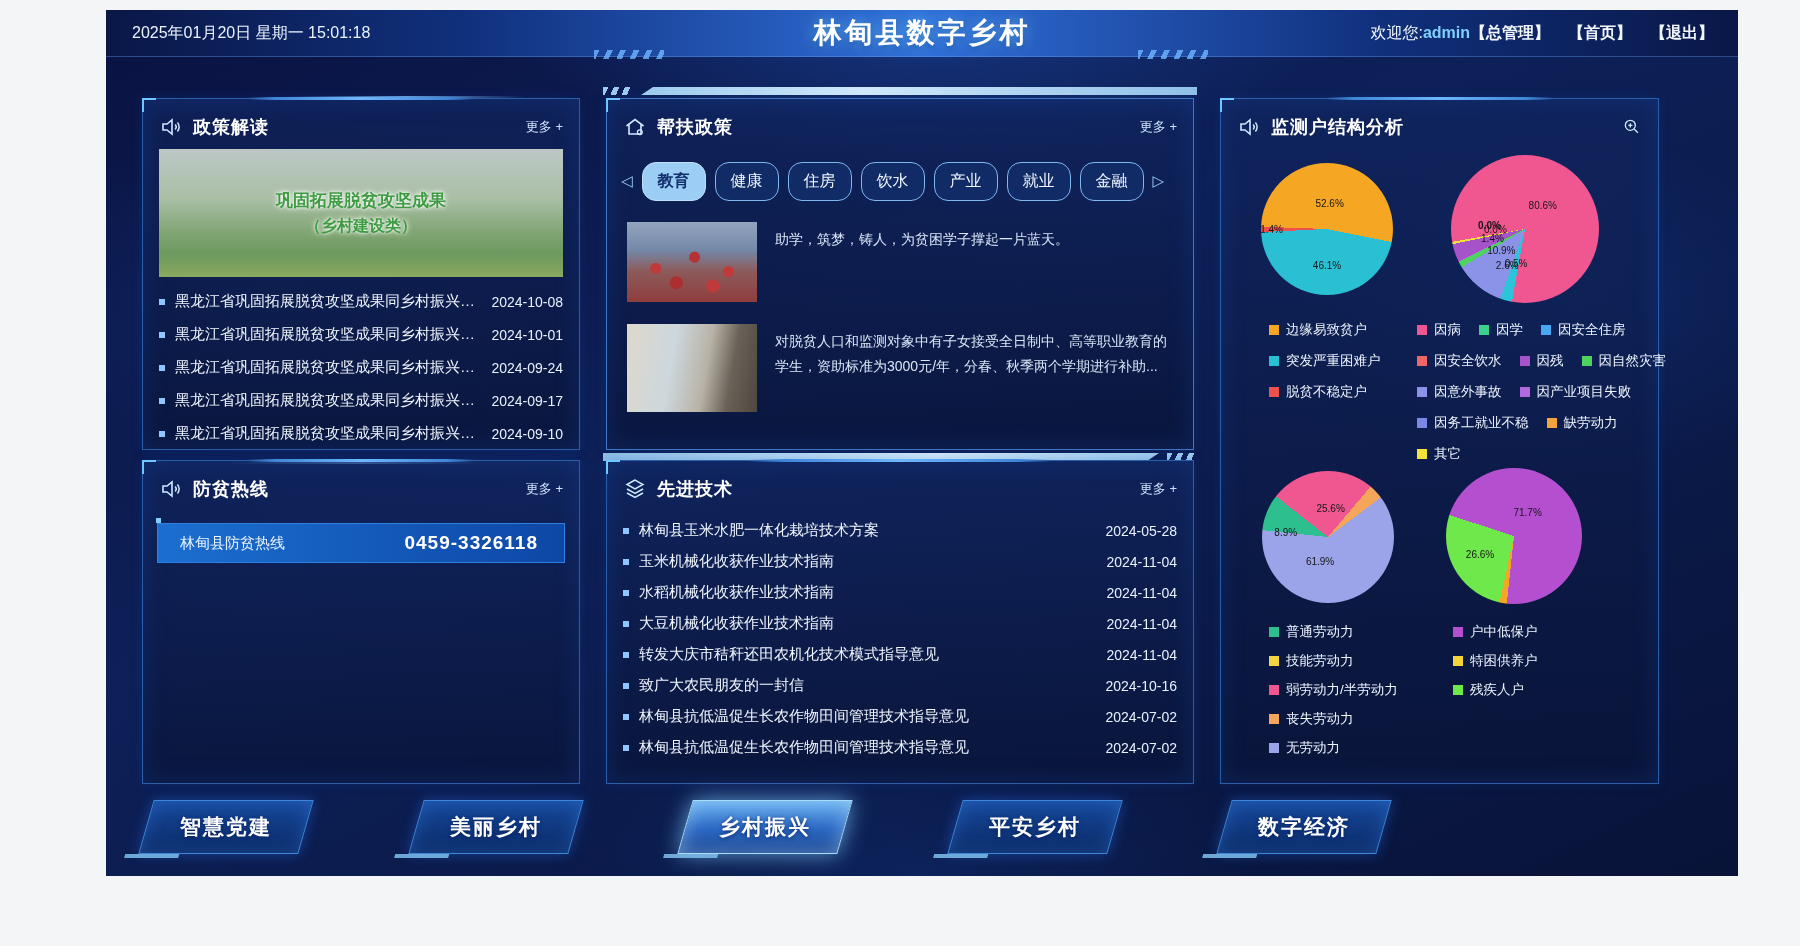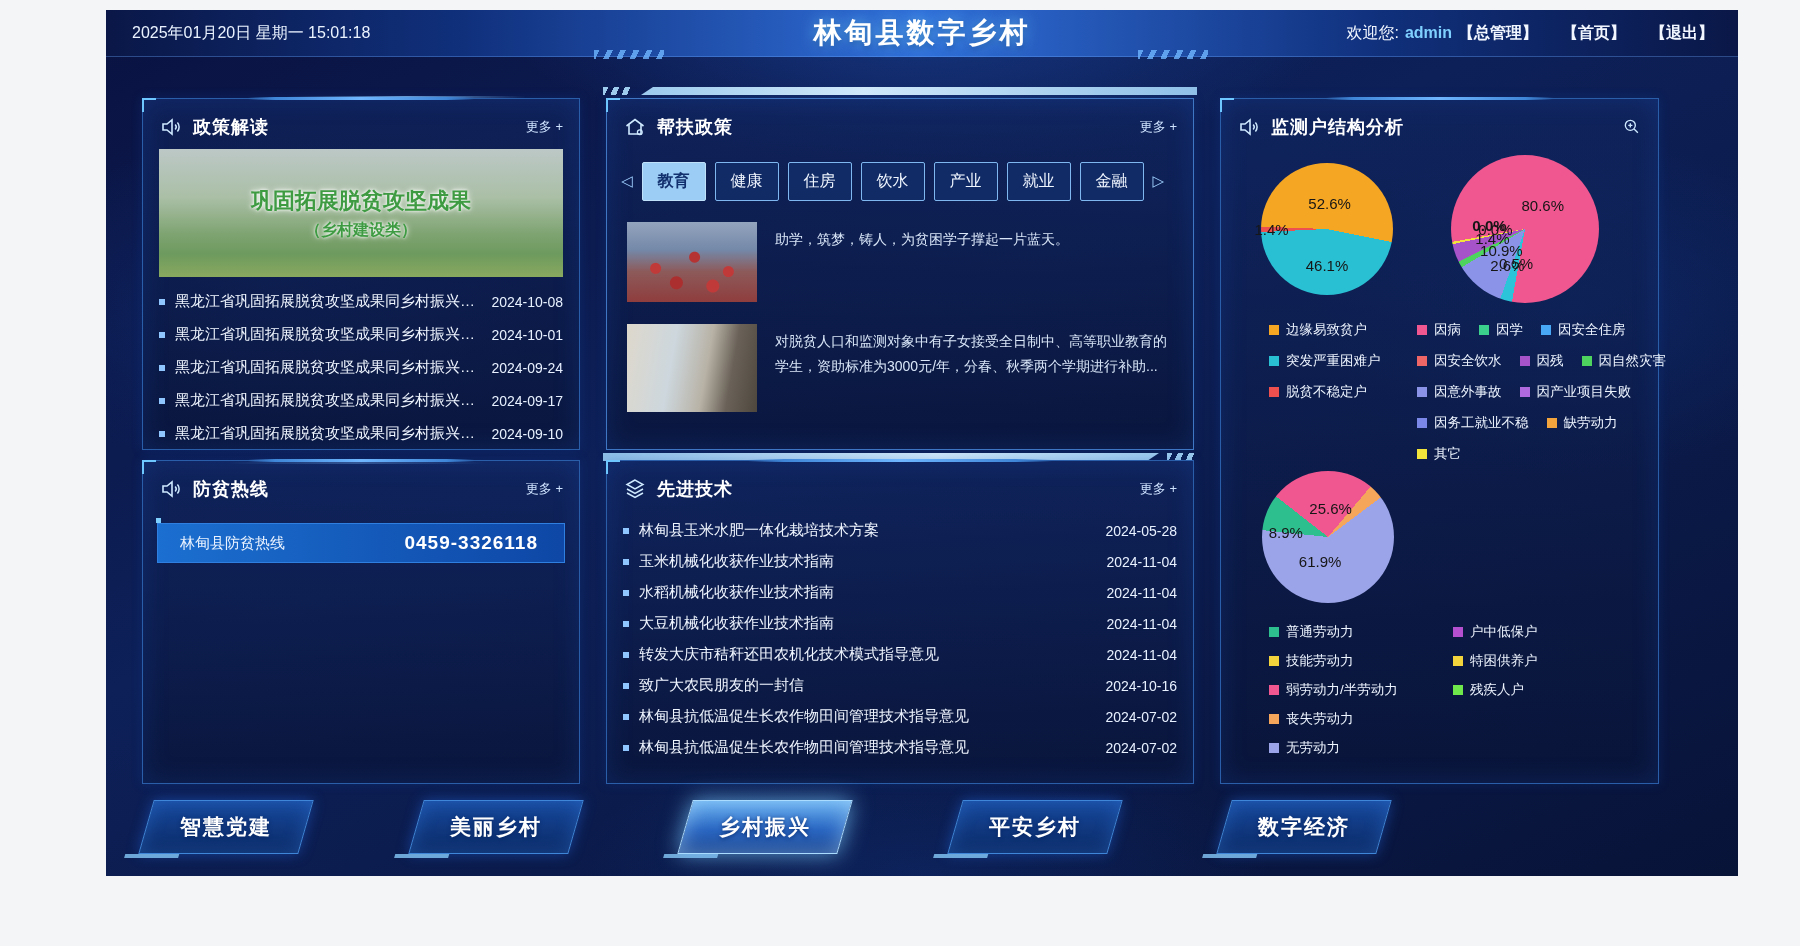--- a/index.html
+++ b/index.html
@@ -13,21 +13,21 @@
                    radial-gradient(420px 260px at 90% 34%,rgba(30,90,200,.16),transparent 65%),
                    radial-gradient(500px 200px at 50% 100%,rgba(25,80,190,.18),transparent 70%);}
   
   .hd{position:absolute;left:0;top:0;width:100%;height:46px;
       background:linear-gradient(90deg,#0a1747 0%,#10307c 22%,#2a63c8 45%,#2f6fd8 50%,#2a63c8 55%,#10307c 78%,#0a1747 100%);
       border-bottom:1px solid rgba(110,170,255,.35);}
   .hd .date{position:absolute;left:26px;top:0;line-height:46px;font-size:16px;color:#eaf3ff;}
   .hd .ttl{position:absolute;left:50%;top:0;transform:translateX(-50%);line-height:46px;
            font-size:28px;font-weight:bold;letter-spacing:3px;color:#fff;
            text-shadow:0 0 14px rgba(110,200,255,.9),0 2px 6px rgba(0,40,120,.8);}
-  .hd .usr{position:absolute;right:24px;top:0;line-height:46px;font-size:16px;color:#f2f7ff;display:flex;gap:6px;}
+  .hd .usr{position:absolute;right:24px;top:0;line-height:46px;font-size:16px;color:#f2f7ff;display:flex;}
   .hd .usr b{color:#7fd0ff;}
   .hd .usr .lnk{font-weight:bold;margin-left:18px;cursor:pointer;}
   .hatch{position:absolute;top:40px;height:9px;width:70px;pointer-events:none;
          background:repeating-linear-gradient(115deg,#6fb6ff 0 5px,transparent 5px 12px);opacity:.8;}
   
   .panel{position:absolute;border:1px solid #2a5ea8;
          background:linear-gradient(180deg,rgba(17,38,96,.62),rgba(9,20,56,.78));
          box-shadow:inset 0 0 26px rgba(30,90,200,.22),0 0 10px rgba(20,70,170,.25);}
   .panel .notch{position:absolute;top:-2px;left:24%;width:52%;height:3px;
          background:linear-gradient(90deg,transparent,#3f86d8 12%,#6fb6ff 50%,#3f86d8 88%,transparent);}
@@ -58,40 +58,40 @@
   
   .hotbar{position:absolute;left:14px;right:14px;top:62px;height:38px;display:flex;align-items:center;
           background:linear-gradient(90deg,#1a6fd4 0%,#11folk 0,#0e47a6 100%);
           background:linear-gradient(90deg,#1b6fd0 0%,#0e47a6 100%);border:1px solid #2f7fe0;}
   .hotbar::before{content:"";position:absolute;left:-2px;top:-6px;width:5px;height:5px;background:#7fd0ff;}
   .hotbar .hn{font-size:15px;color:#eaf3ff;margin-left:22px;}
   .hotbar .hp{font-size:19px;font-weight:bold;color:#fff;margin-left:auto;margin-right:26px;letter-spacing:1px;}
   
   .tabs{position:absolute;left:14px;right:14px;top:62px;height:40px;display:flex;align-items:center;gap:9px;}
   .arrow{font-size:15px;color:#9fd0ff;cursor:pointer;flex:0 0 auto;}
-  .tab{padding:8px 15px;font-size:16px;color:#f0f6ff;border:1px solid #7fb8f0;border-radius:2px;
+  .tab{padding:8px 15px;font-size:16px;color:#f0f6ff;border:1px solid #7fb8f0;border-radius:14px;
        background:rgba(20,52,116,.55);cursor:pointer;white-space:nowrap;}
   .tab.active{background:#9ccdf5;color:#13306e;font-weight:bold;border-color:#bfe2fa;}
   
   .aitem{position:absolute;left:20px;right:18px;height:86px;display:flex;cursor:pointer;}
   .aitem .ph{width:130px;height:80px;flex:0 0 130px;margin-top:3px;}
   .ph1{background:
        radial-gradient(circle at 22% 58%,#c03a3a 5px,transparent 6px),
        radial-gradient(circle at 52% 44%,#b53333 5px,transparent 6px),
        radial-gradient(circle at 78% 62%,#c03a3a 5px,transparent 6px),
        radial-gradient(circle at 38% 76%,#ab2f2f 6px,transparent 7px),
        radial-gradient(circle at 66% 80%,#c03a3a 6px,transparent 7px),
        linear-gradient(180deg,#93a4bd 0%,#7488a8 35%,#8d5a5a 62%,#8f3d3d 100%);}
   .ph2{background:linear-gradient(100deg,#ded8cc 0%,#cdd7dd 35%,#b8b2a6 60%,#6a6258 78%,#4e473e 100%);}
   .aitem .tx{margin-left:18px;flex:1;}
   .aitem .at{font-size:16px;font-weight:bold;color:#fff;margin-top:4px;}
   .aitem .ad{font-size:14px;color:#d9e6f8;line-height:1.8;margin-top:8px;}
   
   .pie{position:absolute;border-radius:50%;}
-  .plab{position:absolute;transform:translate(-50%,-50%);font-size:15px;color:#161616;white-space:nowrap;}
+  .plab{position:absolute;transform:translate(-50%,-50%);font-size:10px;color:#161616;white-space:nowrap;}
   .plab.bold{font-weight:bold;}
   .lgcol{position:absolute;display:flex;flex-direction:column;gap:13px;}
   .lgrow{display:flex;gap:18px;}
   .lg{display:flex;align-items:center;gap:7px;font-size:13.5px;color:#eef5ff;white-space:nowrap;}
   .sq{width:10px;height:10px;display:inline-block;flex:0 0 10px;}
   .zoomic{margin-left:auto;cursor:pointer;}
   
   .navbtn{position:absolute;top:790px;width:160px;height:54px;cursor:pointer;}
   .navbtn .shape{position:absolute;inset:0;transform:skewX(-16deg);
        background:linear-gradient(180deg,#16489c 0%,#0b2a66 100%);
@@ -130,21 +130,21 @@
     <div class="notch"></div>
     <div class="phead">
       <svg class="icn" viewBox="0 0 24 24">
         <path d="M4 9h4l5-4v14l-5-4H4z" fill="none" stroke="#cfe9ff" stroke-width="1.6"></path>
         <path d="M16.2 9.6a3.6 3.6 0 010 4.8 M18.4 7.6a6.5 6.5 0 010 8.8" fill="none" stroke="#cfe9ff" stroke-width="1.5"></path>
       </svg>
       <span class="pt">政策解读</span>
       <span class="more">更多 +</span>
     </div>
     <div class="banner">
-      <span style="font-size:22px">巩固拓展脱贫攻坚成果</span>
+      <span style="font-size:17px">巩固拓展脱贫攻坚成果</span>
       <span style="font-size:16px">（乡村建设类）</span>
     </div>
     <div style="position:absolute;left:0;right:0;top:186px">
       <div class="row" style="height:33px">
         <i class="bu"></i>
         <span class="tt">黑龙江省巩固拓展脱贫攻坚成果同乡村振兴有效...</span>
         <span class="dt">2024-10-08</span>
       </div>
       <div class="row" style="height:33px">
         <i class="bu"></i>
@@ -378,20 +378,24 @@
               <em style="font-style:normal">其它</em>
             </span>
       </div>
     </div>
 
     <div class="pie" style="left: 41px; top: 372px; width: 132px; height: 132px; background: conic-gradient(from 308deg, rgb(240, 86, 143) 0deg, rgb(240, 86, 143) 92.2deg, rgb(245, 166, 90) 92.2deg, rgb(245, 166, 90) 105.1deg, rgb(155, 164, 232) 105.1deg, rgb(155, 164, 232) 328deg, rgb(46, 191, 143) 328deg, rgb(46, 191, 143) 360deg);">
       <span class="plab" style="left:52%;top:28%">25.6%</span>
       <span class="plab" style="left:18%;top:46%">8.9%</span>
       <span class="plab" style="left:44%;top:68%">61.9%</span>
     </div>
+    <div class="pie" style="left: 225px; top: 369px; width: 136px; height: 136px; background: conic-gradient(from 288deg, rgb(180, 79, 208) 0deg, rgb(180, 79, 208) 258.1deg, rgb(245, 166, 35) 258.1deg, rgb(245, 166, 35) 264.2deg, rgb(111, 232, 75) 264.2deg, rgb(111, 232, 75) 360deg);">
+      <span class="plab" style="left:60%;top:32%">71.7%</span>
+      <span class="plab" style="left:25%;top:63%">26.6%</span>
+    </div>
 
     <div class="lgcol" style="left:48px;top:524px;gap:11px">
       <span class="lg">
             <i class="sq" style="background: rgb(46, 191, 143);"></i>
             <em style="font-style:normal">普通劳动力</em>
           </span>
       <span class="lg">
             <i class="sq" style="background: rgb(243, 212, 60);"></i>
             <em style="font-style:normal">技能劳动力</em>
           </span>

